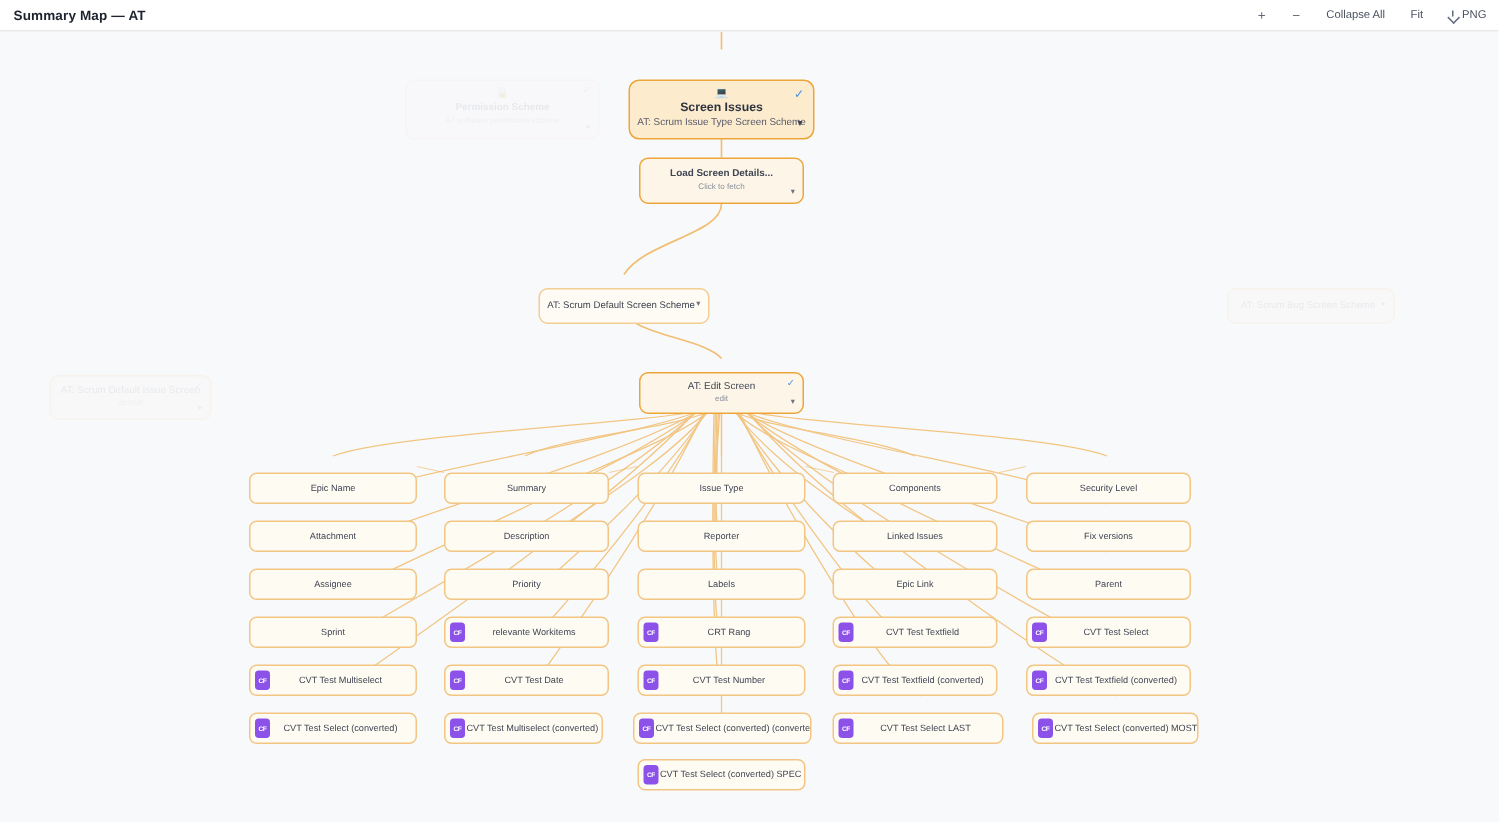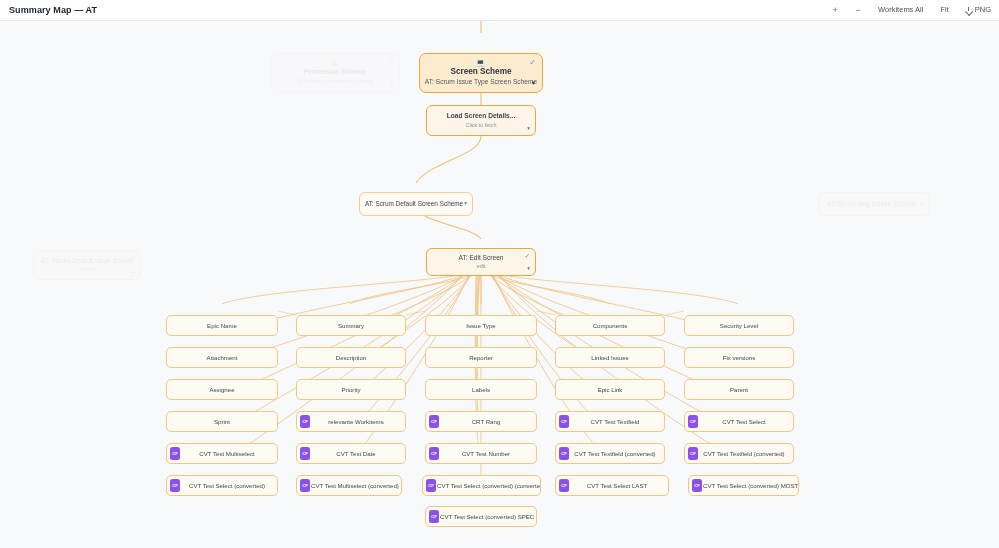--- a/index.html
+++ b/index.html
@@ -157,21 +157,21 @@
 </style>
 </head>
 <body>
 
 <div id="topbar">
   <div id="app-title">Summary Map — AT</div>
 
   <div id="toolbar">
     <button class="tool-btn tool-icon-btn">+</button>
     <button class="tool-btn tool-icon-btn">−</button>
-    <button class="tool-btn">Workitems All</button>
+    <button class="tool-btn">Collapse All</button>
     <button class="tool-btn">Fit</button>
     <button class="tool-btn tool-export">
       <span class="dl-icon"></span>
       <span>PNG</span>
     </button>
   </div>
 </div>
 
 <div id="canvas">
 
@@ -238,21 +238,21 @@
   <div class="node faded pinkish" style="left:270px; top:32px; width:130px; height:40px;">
     <span class="node-topicon">🔒</span>
     <span class="title" style="font-weight:bold;margin-top:7px;">Permission Scheme</span>
     <span class="sub">AT software permission scheme</span>
     <span class="node-check">✓</span>
     <span class="node-caret">▸</span>
   </div>
 
   <div class="node hero" style="left:419px; top:32px; width:124px; height:40px;">
     <span class="node-topicon">💻</span>
-    <span class="title" style="margin-top:8px;">Screen Scheme</span>
+    <span class="title" style="margin-top:8px;">Screen Issues</span>
     <span class="sub">AT: Scrum Issue Type Screen Scheme</span>
     <span class="node-check">✓</span>
     <span class="node-caret">▾</span>
   </div>
 
   <div class="node strong" style="left:426px; top:84px; width:110px; height:31px;">
     <span class="title" style="font-weight:bold;">Load Screen Details...</span>
     <span class="sub">Click to fetch</span>
     <span class="node-caret">▾</span>
   </div>

